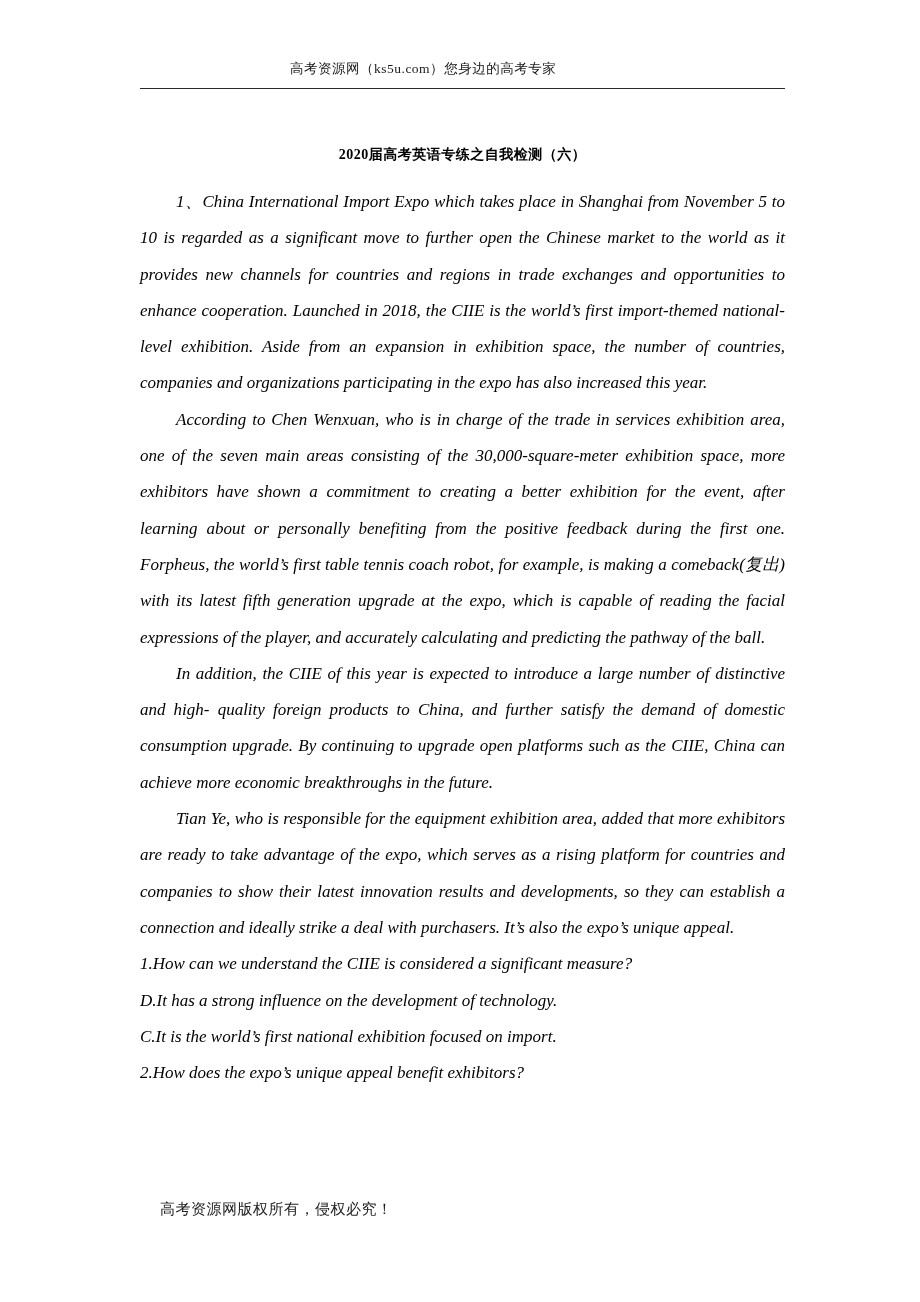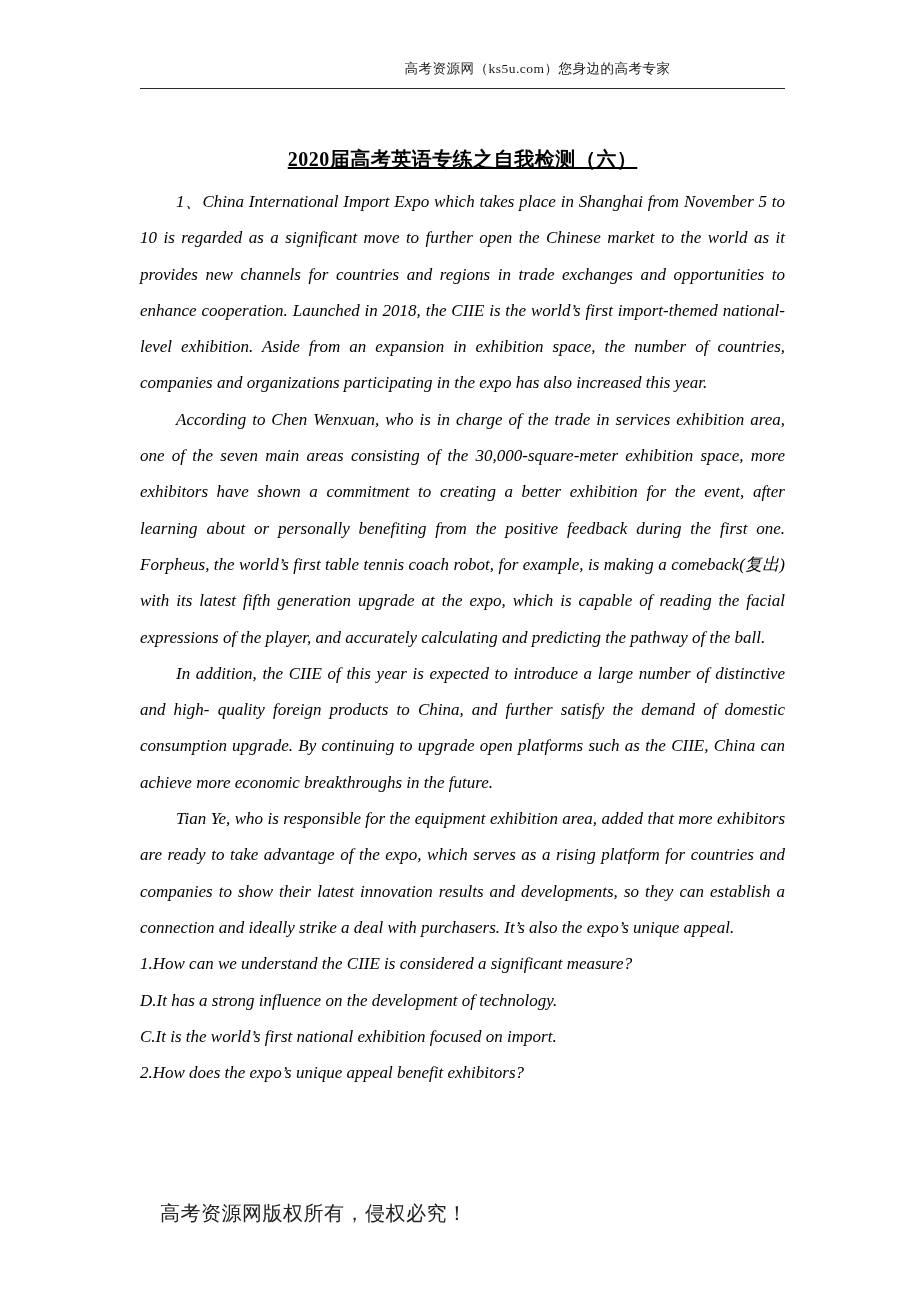--- a/index.html
+++ b/index.html
@@ -18,40 +18,38 @@
     top: 60px;
     left: 140px;
     width: 645px;
     display: flex;
     align-items: baseline;
     padding-left: 150px;
     font-size: 13.5px;
     color: #1a1a1a;
     letter-spacing: 0.5px;
     white-space: nowrap;
-    justify-content: center;
   }
   .header-rule {
     position: absolute;
     top: 88px;
     left: 140px;
     width: 645px;
     height: 0;
     border-top: 1.5px solid #2a2a2a;
   }
   .title {
     position: absolute;
     top: 146px;
     left: 140px;
     width: 645px;
     text-align: center;
-    font-size: 20px;
+    font-size: 14px;
     font-weight: bold;
     letter-spacing: 0.5px;
-    text-decoration: underline;
   }
   .body {
     position: absolute;
     top: 184px;
     left: 140px;
     width: 645px;
     font-size: 17px;
     line-height: 36.3px;
     font-style: italic;
   }
@@ -59,21 +57,21 @@
     text-align: justify;
     text-indent: 36px;
   }
   .qline {
     text-align: left;
   }
   .footer {
     position: absolute;
     top: 1200px;
     left: 160px;
-    font-size: 20px;
+    font-size: 15px;
     color: #222222;
     letter-spacing: 0.5px;
   }
 </style>
 </head>
 <body>
 
 <div class="page">
 
   <div class="header">

